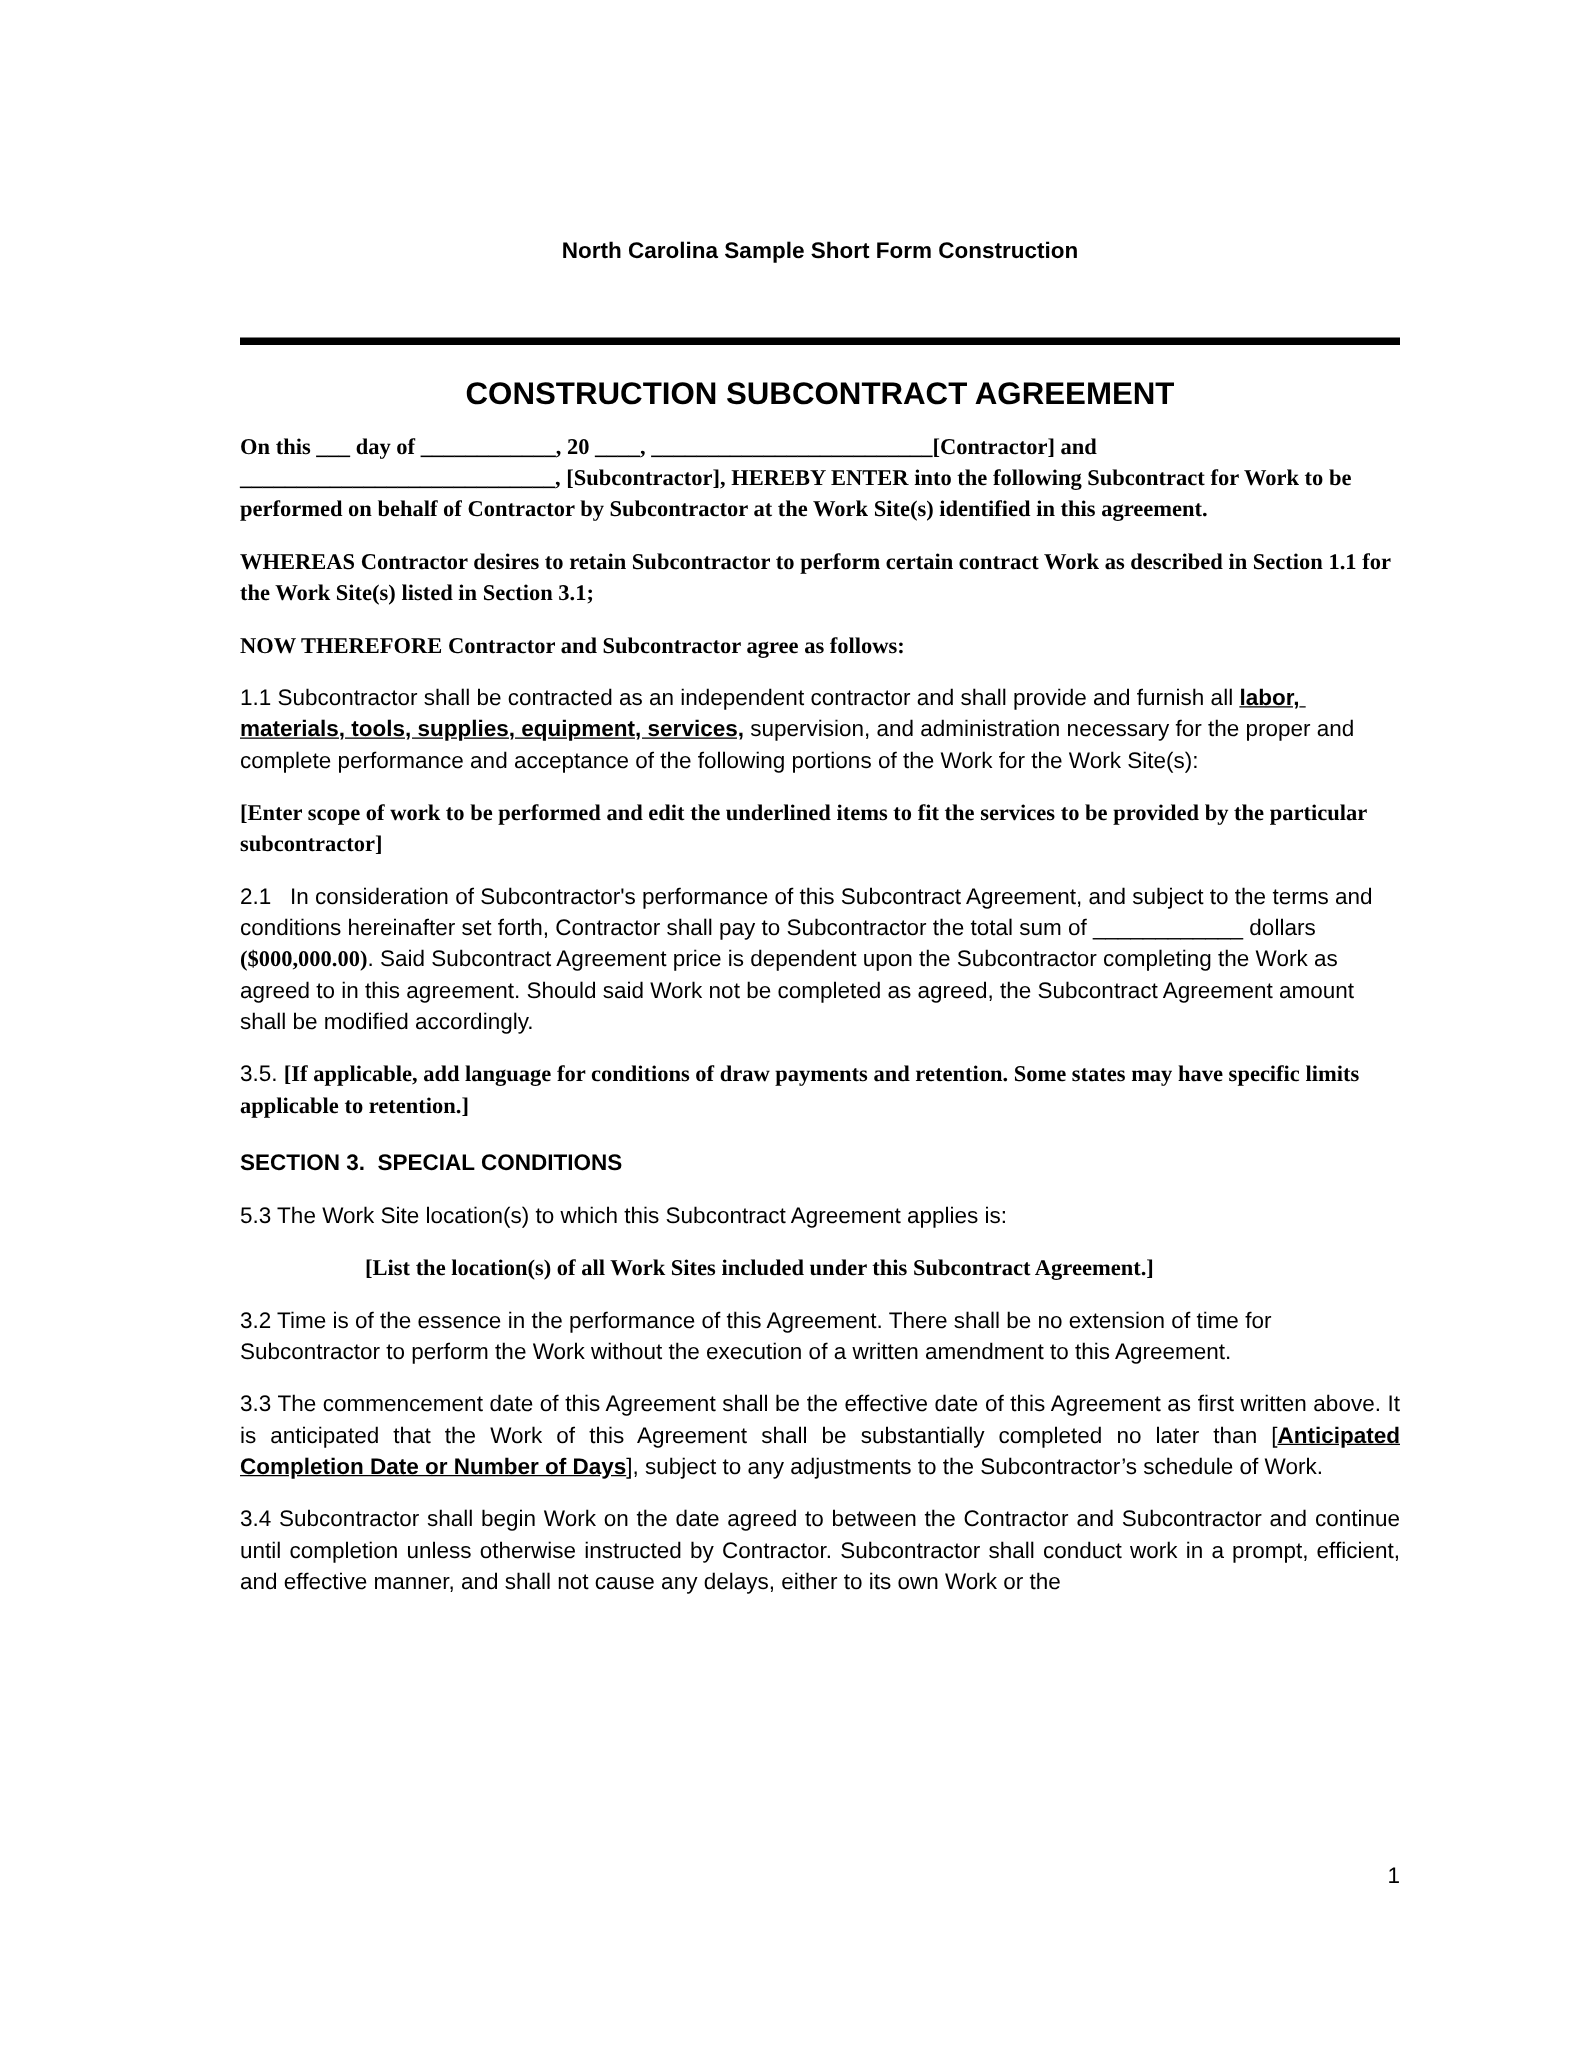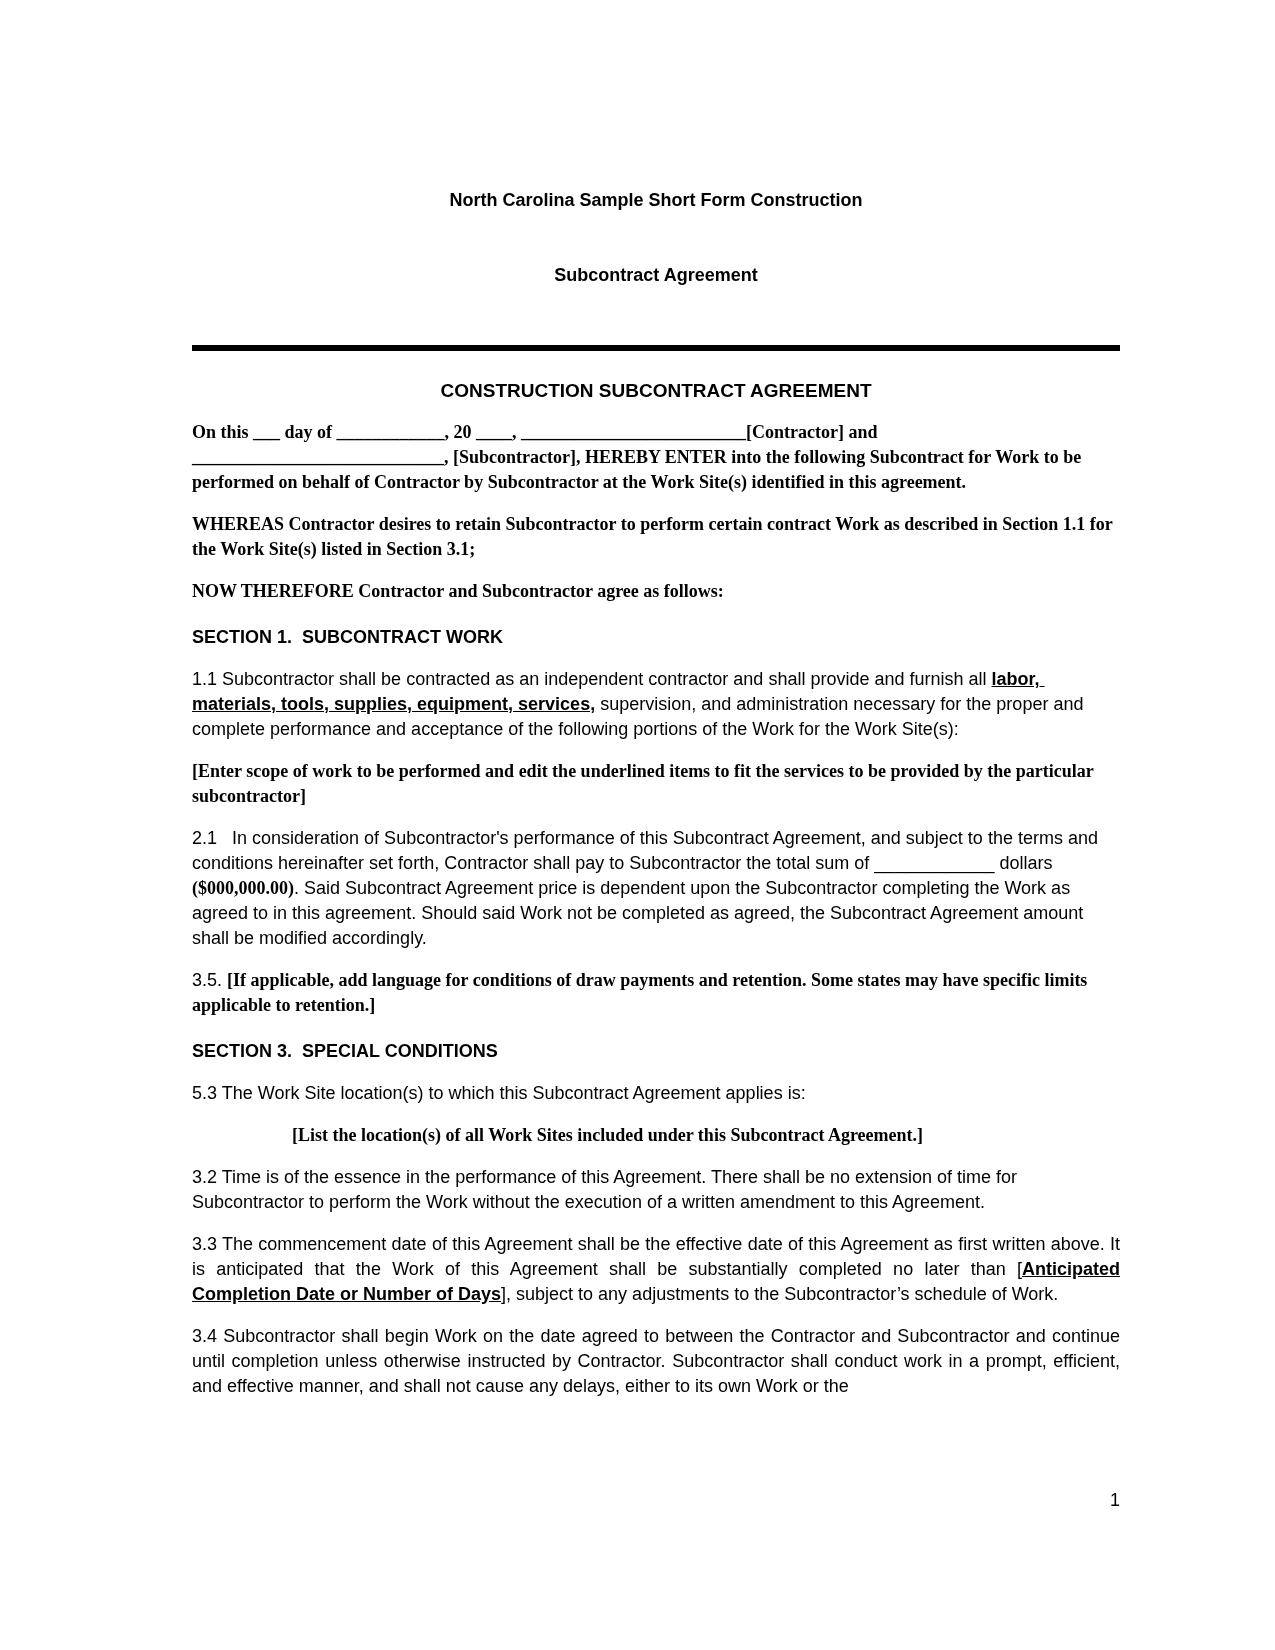--- a/index.html
+++ b/index.html
@@ -32,21 +32,21 @@
     white-space: pre-wrap;
   }
   .thick-rule {
     height: 6px;
     background: #000000;
     margin-top: 7px;
   }
   .doc-title {
     text-align: center;
     font-weight: bold;
-    font-size: 19px;
+    font-size: 25px;
     margin-top: 27px;
     white-space: pre-wrap;
   }
   p {
     margin: 17px 0 0 0;
     white-space: pre-wrap;
   }
   p.justify {
     white-space: normal;
     text-align: justify;
@@ -75,34 +75,32 @@
   }
 </style>
 </head>
 <body>
 
 <div class="page">
   <div class="content">
 
     <div class="doc-header">
       <div>North Carolina Sample Short Form Construction</div>
-      <div>Subcontract Agreement</div>
     </div>
 
     <div class="thick-rule"></div>
 
     <div class="doc-title">CONSTRUCTION SUBCONTRACT AGREEMENT</div>
 
     <p class="bold">On this ___ day of ____________, 20 ____, _________________________[Contractor] and ____________________________, [Subcontractor], HEREBY ENTER into the following Subcontract for Work to be performed on behalf of Contractor by Subcontractor at the Work Site(s) identified in this agreement.</p>
 
     <p class="bold">WHEREAS Contractor desires to retain Subcontractor to perform certain contract Work as described in Section 1.1 for the Work Site(s) listed in Section 3.1;</p>
 
     <p class="bold">NOW THEREFORE Contractor and Subcontractor agree as follows:</p>
 
-    <p class="section-heading">SECTION 1.  SUBCONTRACT WORK</p>
 
     <p><span>1.1 Subcontractor shall be contracted as an independent contractor and shall provide and furnish all </span><span class="bu">labor, materials, tools, supplies, equipment, services,</span><span> supervision, and administration necessary for the proper and complete performance and acceptance of the following portions of the Work for the Work Site(s):</span></p>
 
     <p class="bold">[Enter scope of work to be performed and edit the underlined items to fit the services to be provided by the particular subcontractor]</p>
 
 
     <p><span>2.1   In consideration of Subcontractor's performance of this Subcontract Agreement, and subject to the terms and conditions hereinafter set forth, Contractor shall pay to Subcontractor the total sum of ____________ dollars </span><span class="bold">($000,000.00)</span><span>. Said Subcontract Agreement price is dependent upon the Subcontractor completing the Work as agreed to in this agreement. Should said Work not be completed as agreed, the Subcontract Agreement amount shall be modified accordingly.</span></p>
 
     <p><span>3.5. </span><span class="bold">[If applicable, add language for conditions of draw payments and retention. Some states may have specific limits applicable to retention.]</span></p>
 

